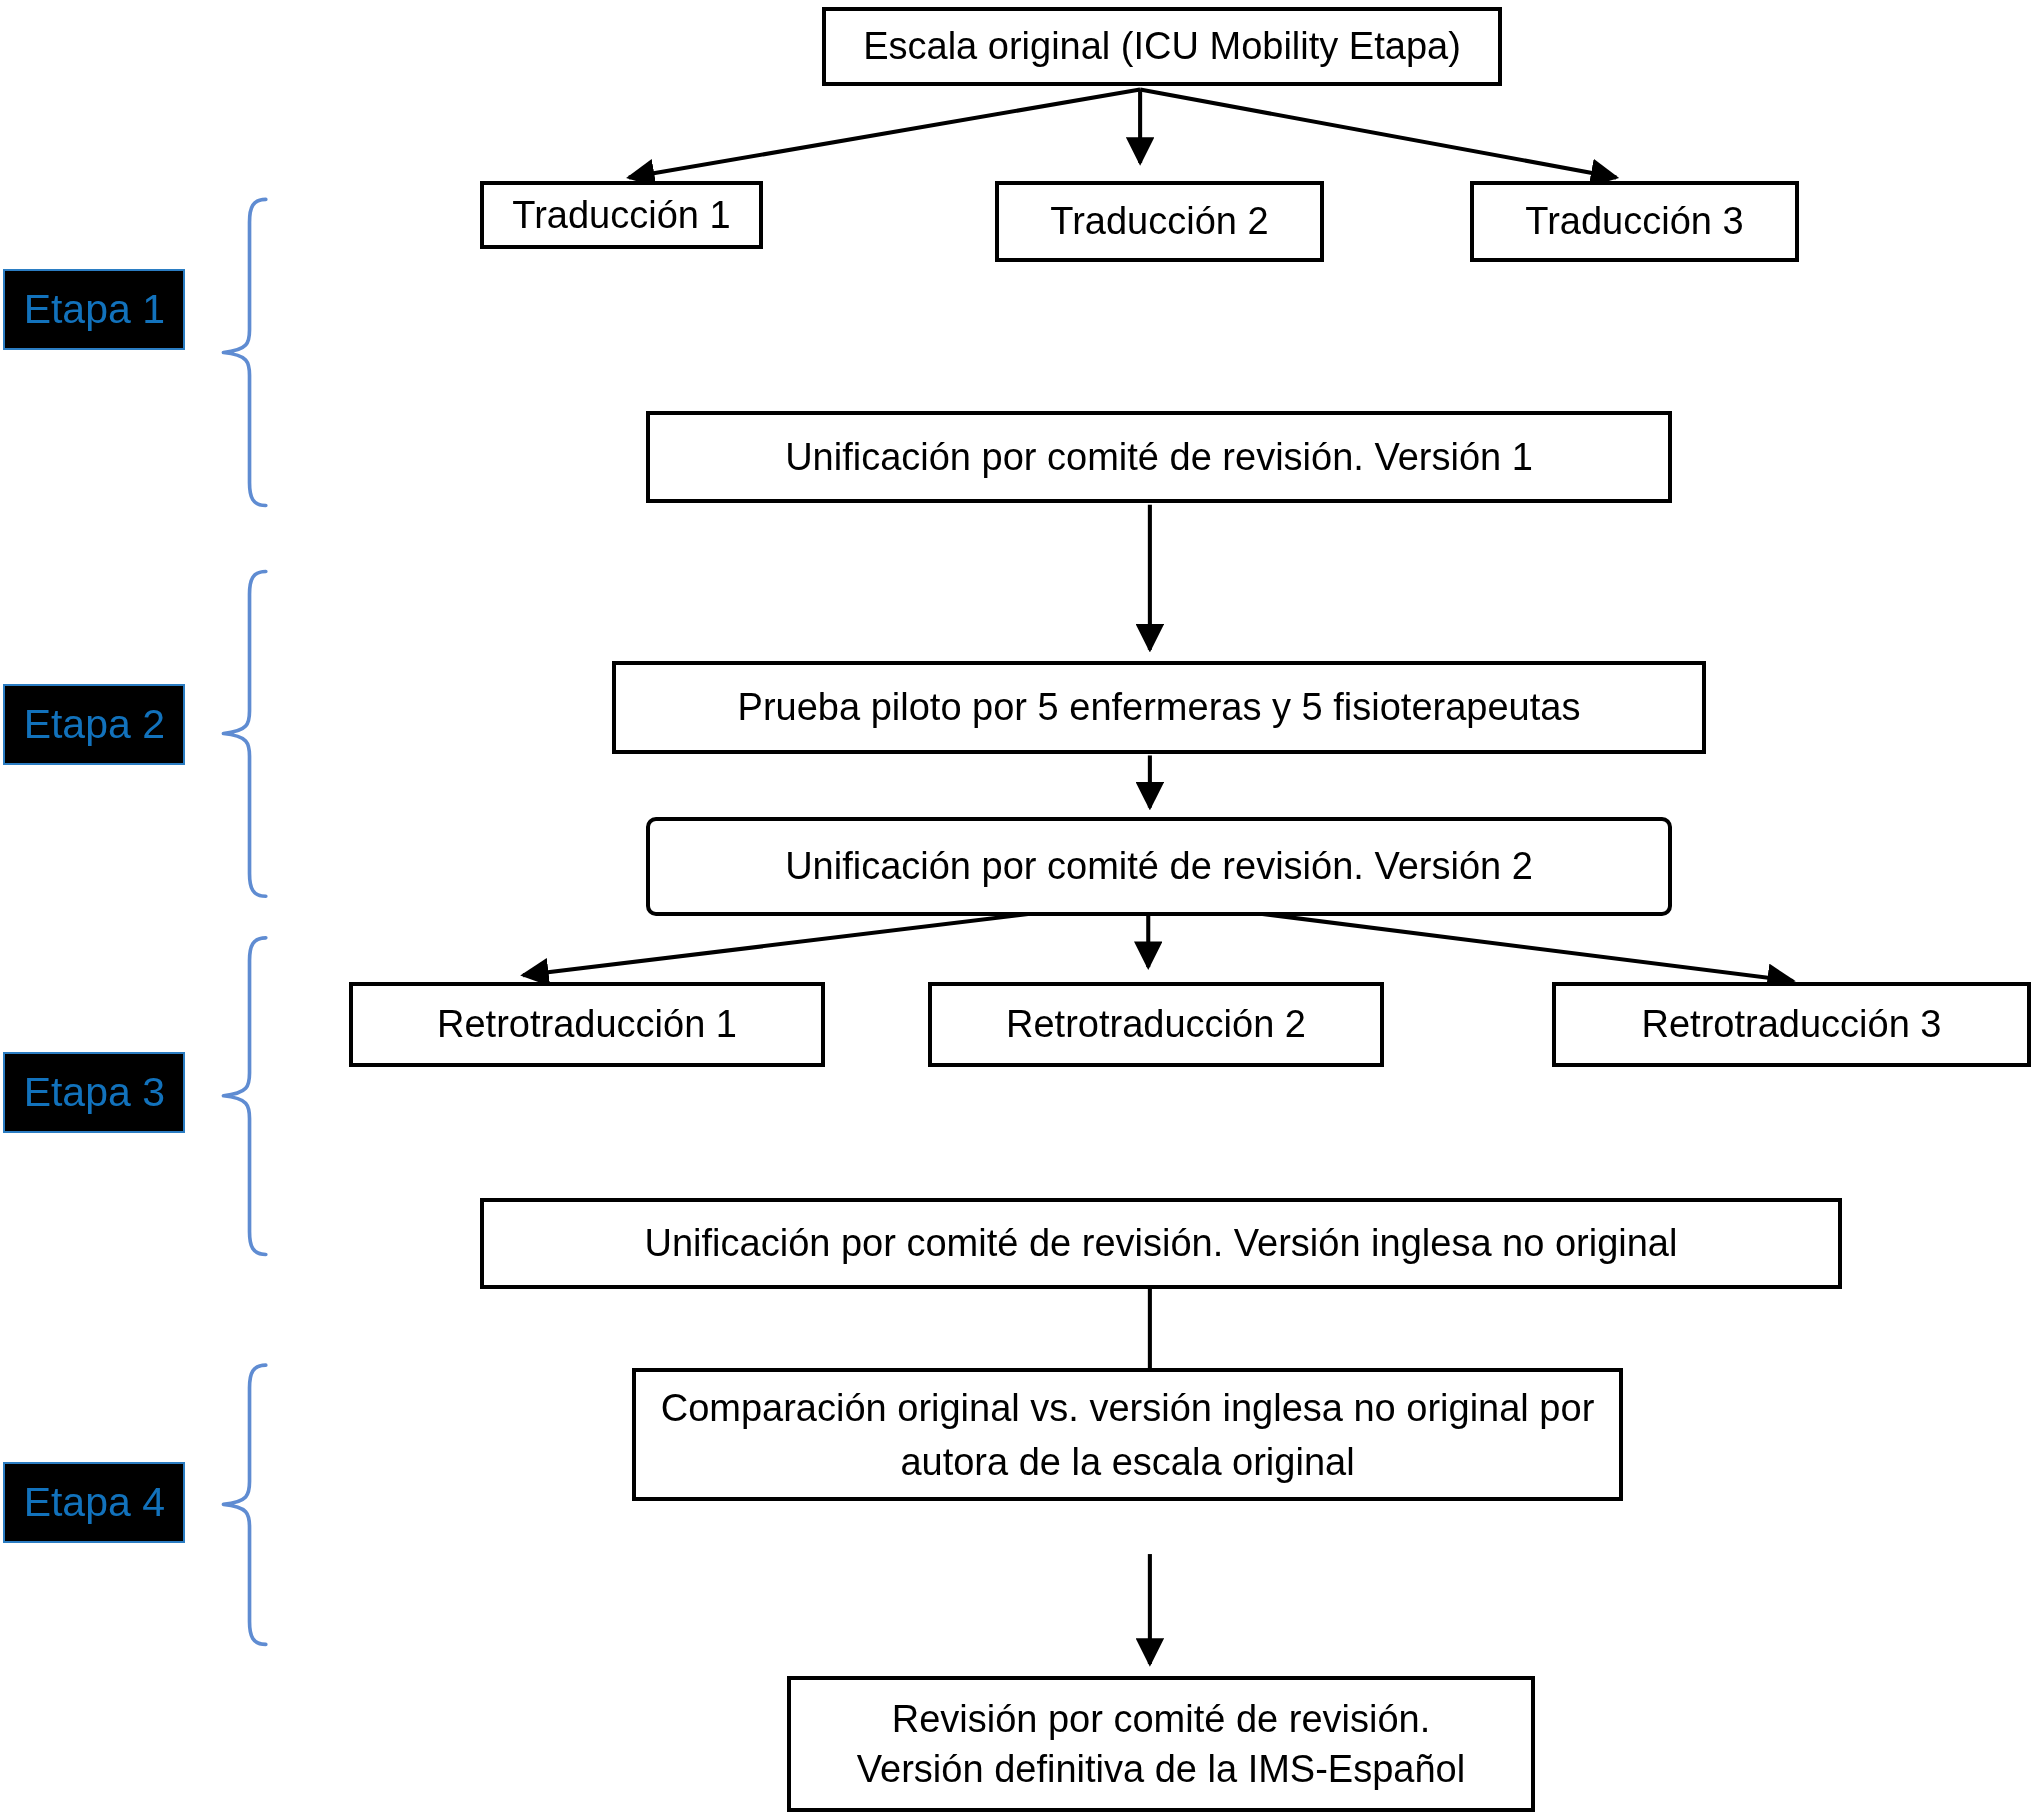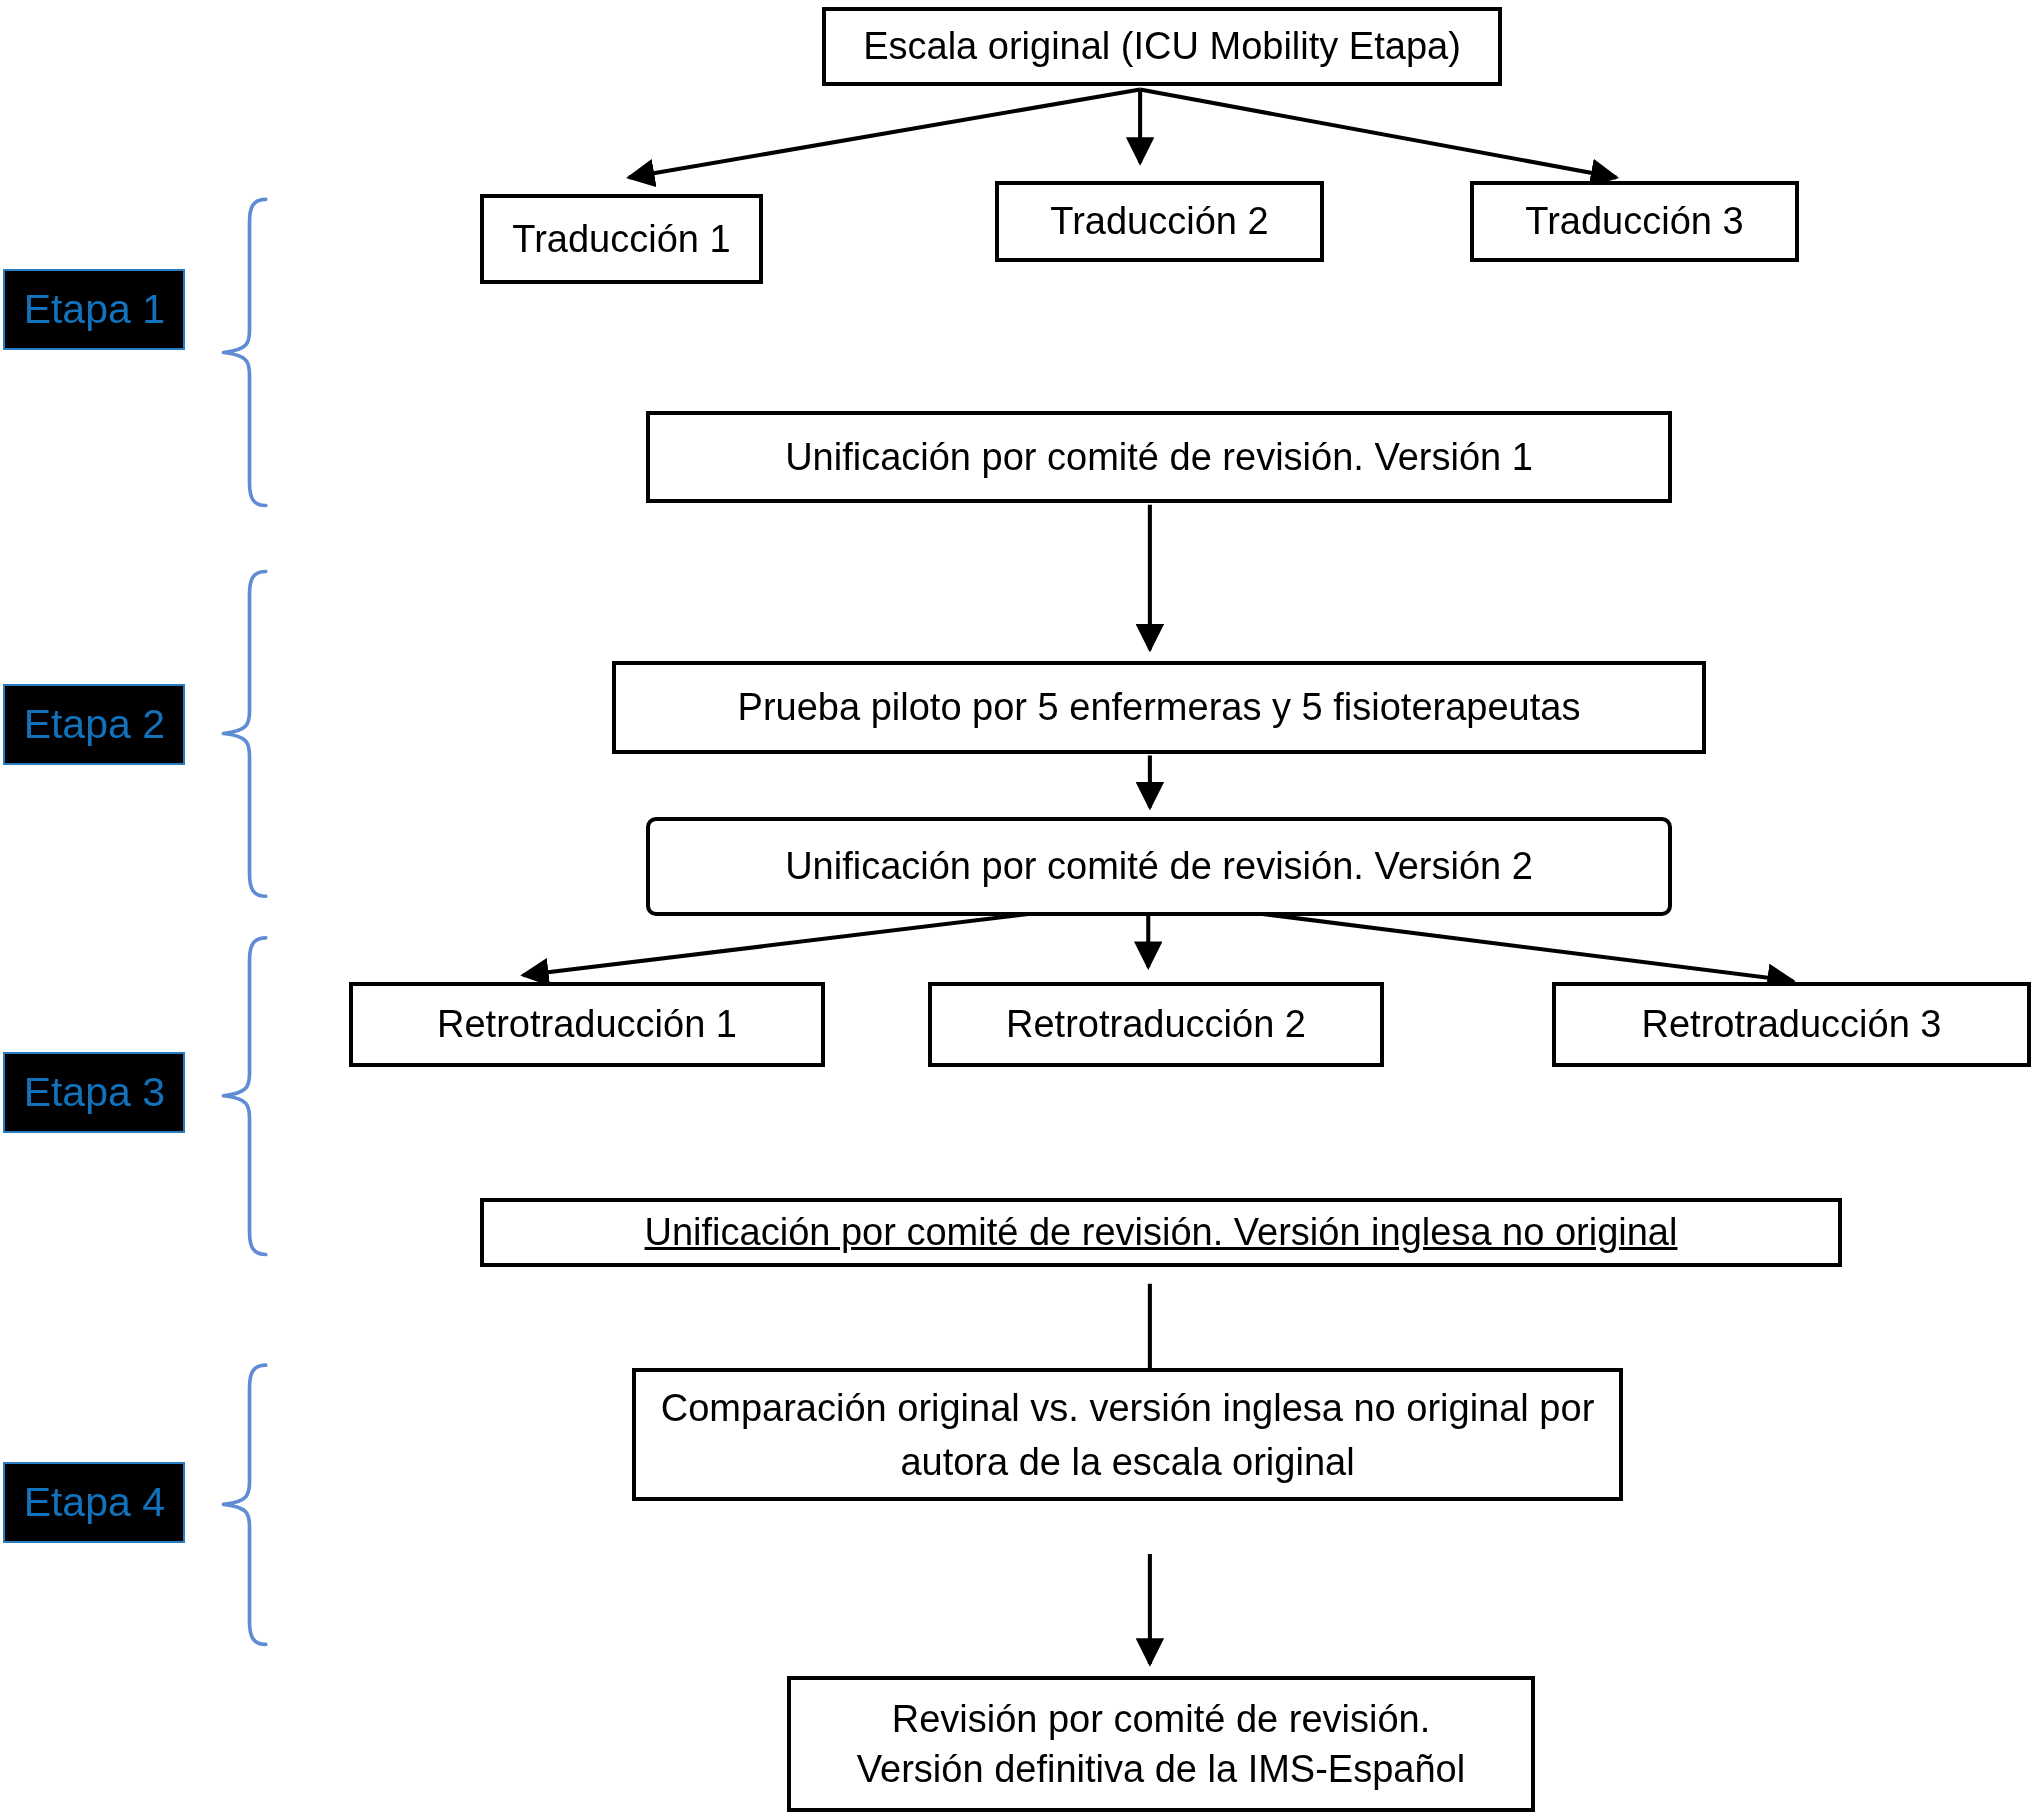--- a/index.html
+++ b/index.html
@@ -66,35 +66,35 @@
     <path class="brace" d="M 326 1677 C 310 1677 306 1687 306 1705 L 306 1820 C 306 1836 304 1845 274 1848 C 304 1851 306 1860 306 1876 L 306 1992 C 306 2010 310 2020 326 2020"></path>
   </svg>
 
   <div class="stage-label" style="left:3.3px;top:269px;width:182px;height:81px;">Etapa 1</div>
   <div class="stage-label" style="left:3.3px;top:684px;width:182px;height:81px;">Etapa 2</div>
   <div class="stage-label" style="left:3.3px;top:1052px;width:182px;height:81px;">Etapa 3</div>
   <div class="stage-label" style="left:3.3px;top:1462px;width:182px;height:81px;">Etapa 4</div>
 
   <div class="node" style="left:822px;top:6.5px;width:680px;height:79px;border-width:4.9px;">Escala original (ICU Mobility Etapa)</div>
 
-  <div class="node" style="left:480px;top:194px;width:283px;height:90px;">Traducción 1</div>
+  <div class="node" style="left:480px;top:181px;width:283px;height:68px;">Traducción 1</div>
   <div class="node" style="left:995px;top:181px;width:329px;height:81px;">Traducción 2</div>
   <div class="node" style="left:1470px;top:181px;width:329px;height:81px;">Traducción 3</div>
 
   <div class="node" style="left:646px;top:411px;width:1026px;height:92px;">Unificación por comité de revisión. Versión 1</div>
 
   <div class="node" style="left:612px;top:661px;width:1094px;height:93px;">Prueba piloto por 5 enfermeras y 5 fisioterapeutas</div>
 
   <div class="node" style="left:646px;top:817px;width:1026px;height:99px;border-radius:10px;">Unificación por comité de revisión. Versión 2</div>
 
   <div class="node" style="left:305px;top:982px;width:476px;height:85px;margin-left:44px;">Retrotraducción 1</div>
   <div class="node" style="left:928px;top:982px;width:456px;height:85px;">Retrotraducción 2</div>
   <div class="node" style="left:1552px;top:982px;width:479px;height:85px;">Retrotraducción 3</div>
 
-  <div class="node" style="left:480px;top:1198px;width:1362px;height:69px;text-decoration:underline;">Unificación por comité de revisión. Versión inglesa no original</div>
+  <div class="node" style="left:480px;top:1198px;width:1362px;height:91px;">Unificación por comité de revisión. Versión inglesa no original</div>
 
   <div class="node multiline" style="left:632px;top:1368px;width:991px;height:133px;line-height:54px;">
     <span>Comparación original vs. versión inglesa no original por</span>
     <span>autora de la escala original</span>
   </div>
 
   <div class="node multiline" style="left:787px;top:1676px;width:748px;height:136px;line-height:50px;text-align:right;">
     <span>Revisión por comité de revisión.</span>
     <span>Versión definitiva de la IMS-Español</span>
   </div>

